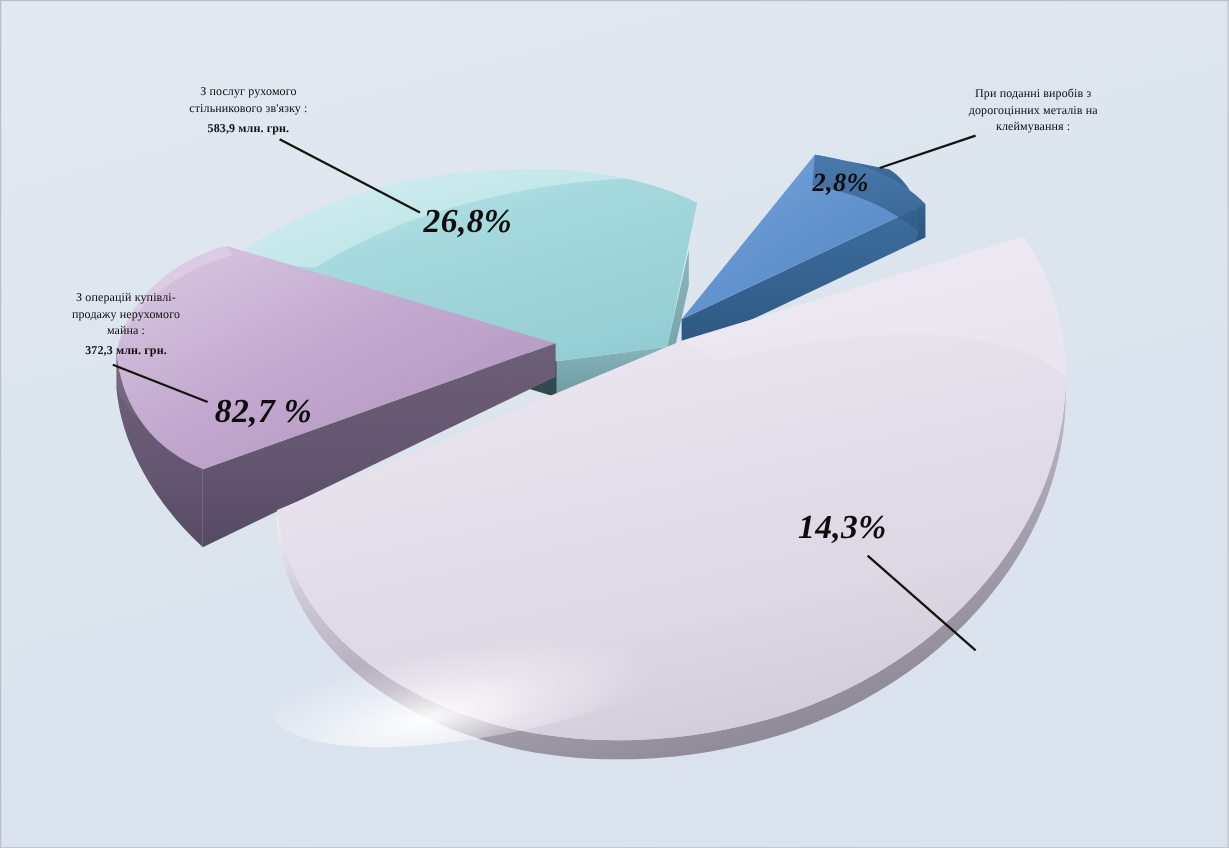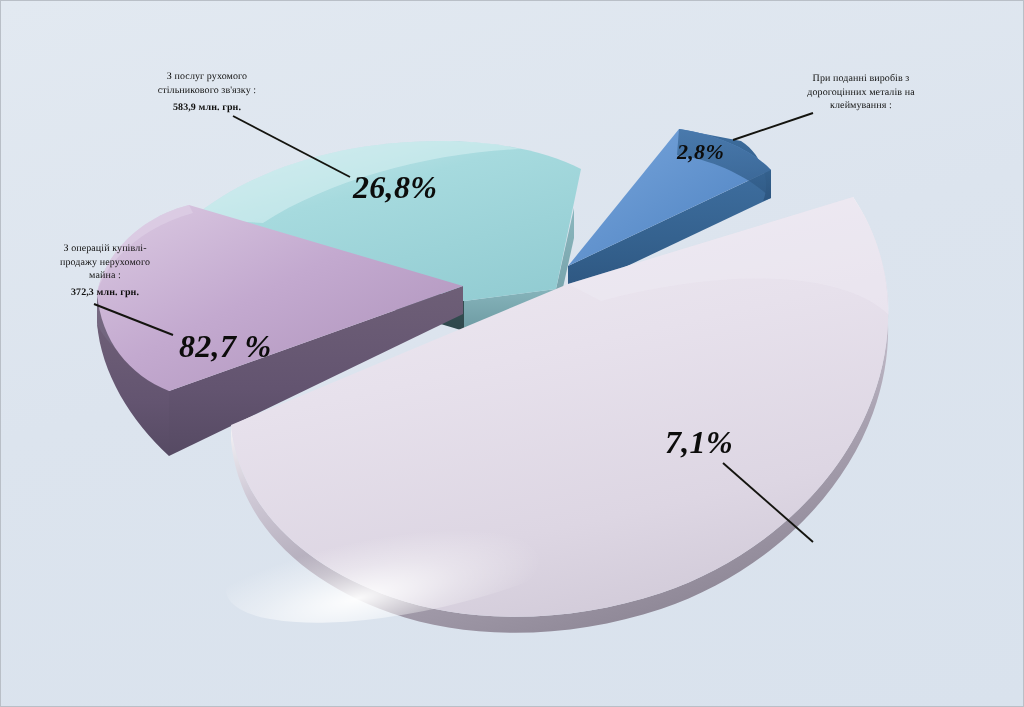--- a/index.html
+++ b/index.html
@@ -31,21 +31,21 @@
 
   #callout-cell    {left:84px;  top:56px;  width:244px;}
   #callout-metals  {left:744px; top:58px;  width:232px;}
   #callout-realty  {left:2px;   top:228px; width:204px;}
   #callout-cars    {left:790px; top:534px; width:228px;}
 
   .pct{
     position:absolute;
     font-weight:bold;font-style:italic;
     color:#0c0c0b;
-    font-size:32px;
+    font-size:28px;
     letter-spacing:.3px;
     white-space:nowrap;
   }
   #pct-cell   {left:352px; top:168px;}
   #pct-metals {left:676px; top:138px; font-size:22px;}
   #pct-realty {left:178px; top:327px;}
   #pct-cars   {left:664px; top:423px;}
 </style>
 </head>
 <body>
@@ -188,21 +188,21 @@
       <line x1="232" y1="115" x2="349" y2="176"></line>
       <line x1="732" y1="139" x2="812" y2="112"></line>
       <line x1="93" y1="303" x2="172" y2="334"></line>
       <line x1="722" y1="462" x2="812" y2="541"></line>
     </g>
   </svg>
 
   <div class="pct" id="pct-cell">26,8%</div>
   <div class="pct" id="pct-metals">2,8%</div>
   <div class="pct" id="pct-realty">82,7 %</div>
-  <div class="pct" id="pct-cars">7,1%</div>
+  <div class="pct" id="pct-cars">14,3%</div>
 
   <div class="callout" id="callout-cell">
     <span>З послуг рухомого
 стільникового зв'язку :</span>
     <span class="amt">583,9 млн. грн.</span>
   </div>
 
   <div class="callout" id="callout-metals">
     <span>При поданні виробів з
 дорогоцінних металів на

